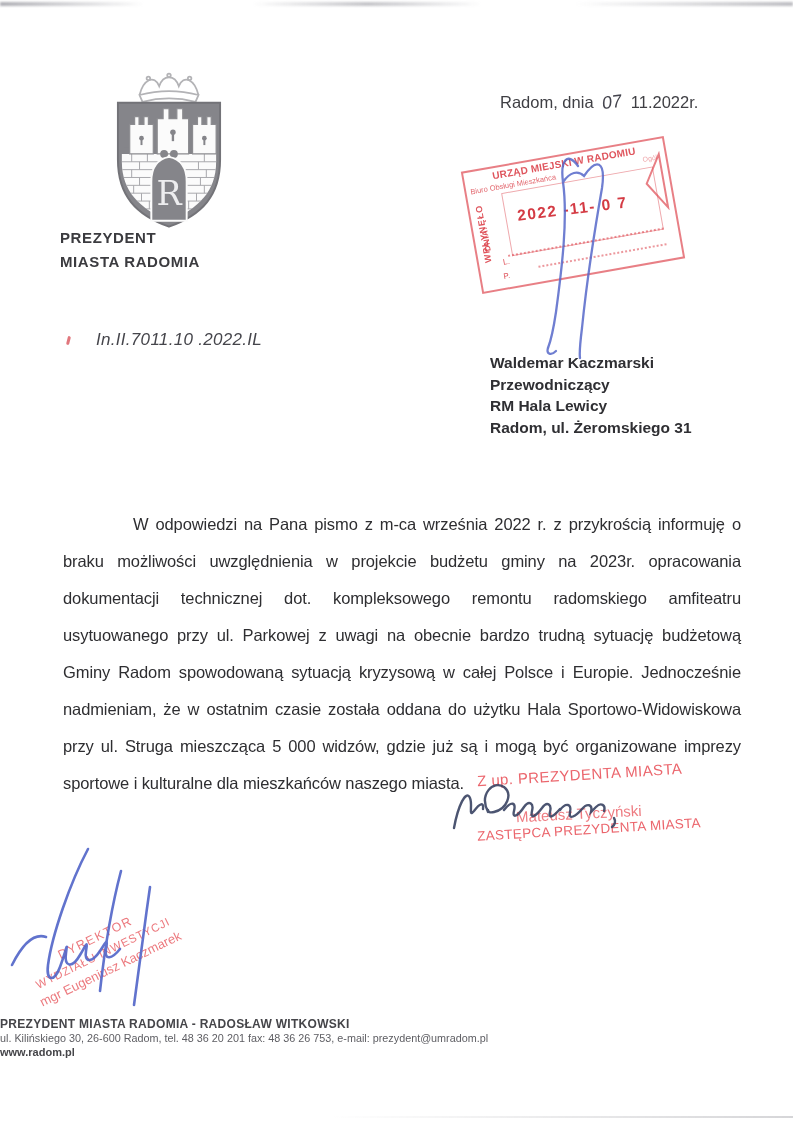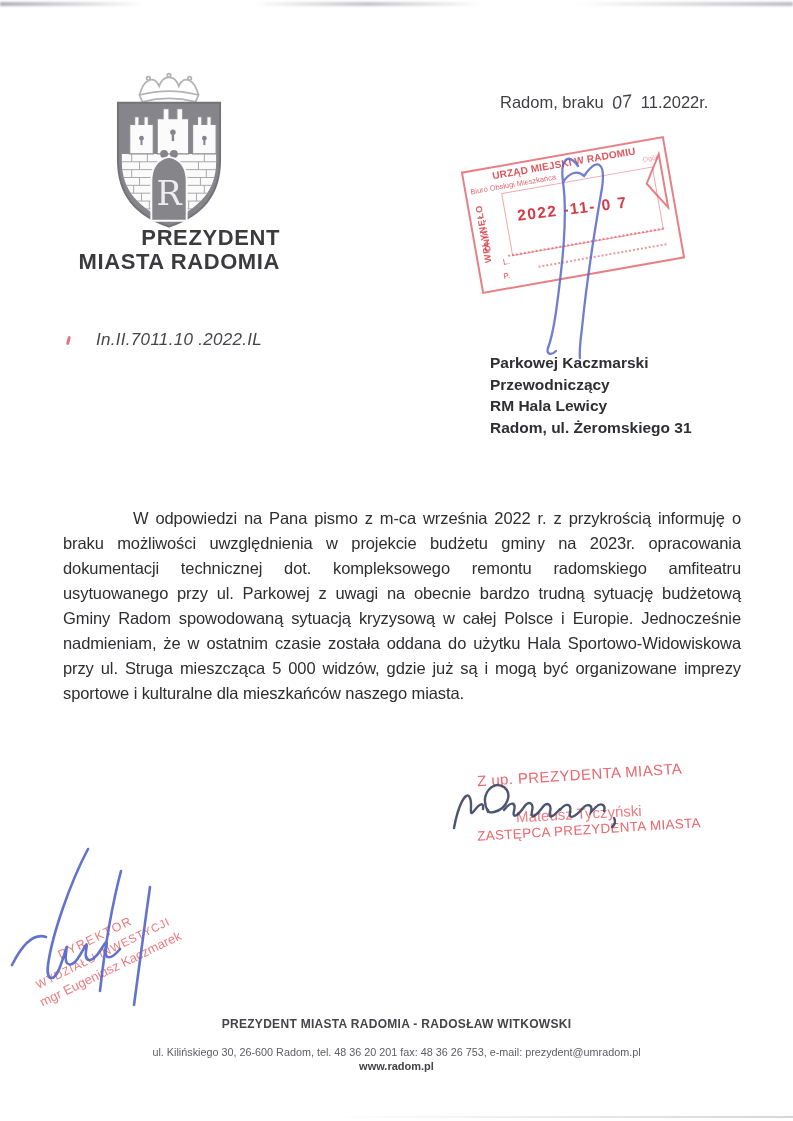--- a/index.html
+++ b/index.html
@@ -12,22 +12,22 @@
   
   .streak{position:absolute;height:4px;filter:blur(1px);}
   .streak1{left:0;top:2px;width:145px;background:linear-gradient(90deg,rgba(110,110,120,.55),rgba(110,110,120,0));}
   .streak2{left:252px;top:2px;width:230px;background:linear-gradient(90deg,rgba(110,110,120,0),rgba(110,110,120,.4),rgba(110,110,120,0));}
   .streak3{left:575px;top:2px;width:218px;background:linear-gradient(90deg,rgba(110,110,120,0),rgba(110,110,120,.45));}
   .bottom-line{position:absolute;left:330px;bottom:3px;width:463px;height:2px;
     background:linear-gradient(90deg,rgba(90,90,100,0),rgba(90,90,100,.25));filter:blur(.5px);}
 
   
   .crest{left:114px;top:68px;width:110px;height:162px;}
-  .org-title{left:60px;top:226px;width:220px;text-align:right;font-weight:bold;
-    font-size:22px;line-height:24px;color:#3b3b3f;letter-spacing:.6px;}
+  .org-title{left:60px;top:226px;width:220px;text-align:left;font-weight:bold;
+    font-size:15px;line-height:24px;color:#3b3b3f;letter-spacing:.6px;}
 
   
   .dateline{left:500px;top:92px;width:260px;font-size:16.5px;color:#3f3f44;}
   .hand-day{display:inline-block;font-size:18px;color:#45454e;transform:rotate(-7deg) skewX(-9deg);
     margin:0 4px;font-weight:400;}
 
   
   .stamp{left:470px;top:153px;width:202px;height:120px;border:2px solid rgba(224,84,92,.75);
     transform:rotate(-10deg);z-index:2;}
   .stamp *{color:rgba(219,66,75,.9);}
@@ -53,42 +53,42 @@
 
   
   .red-tick{left:67px;top:336px;width:3px;height:9px;background:#d9555c;border-radius:2px;
     transform:rotate(14deg);opacity:.8;}
   .refno{left:96px;top:330px;font-size:17px;color:#45454b;letter-spacing:.3px;font-style:italic;}
 
   
   .recipient{left:490px;top:352px;font-weight:bold;font-size:15.5px;line-height:21.5px;color:#2f2f33;}
 
   
-  .bodytext{left:63px;top:489px;width:678px;font-size:16.5px;line-height:25px;
+  .bodytext{left:63px;top:489px;width:678px;font-size:16.5px;line-height:37px;
     text-align:justify;text-indent:70px;color:#2e2e31;letter-spacing:-0.1px;}
 
   
   .red-ink{color:rgba(232,80,88,.88);}
   .sig-onbehalf{left:477px;top:766px;font-size:15px;transform:rotate(-3.5deg);letter-spacing:.4px;}
   .sig-name{left:516px;top:805px;font-size:15px;transform:rotate(-3deg);opacity:.85;}
   .sig-title{left:477px;top:822px;font-size:13.5px;transform:rotate(-3.5deg);letter-spacing:.3px;}
   .sig-ink{left:446px;top:776px;width:206px;height:66px;z-index:2;}
 
   
   .director-stamp{left:-12px;top:928px;width:230px;text-align:center;transform:rotate(-26deg);
     color:rgba(231,88,94,.8);line-height:17px;}
   .director-stamp .l1{font-size:12.5px;letter-spacing:1.5px;}
   .director-stamp .l2{font-size:11.5px;letter-spacing:.8px;}
   .director-stamp .l3{font-size:13px;}
   .director-ink{left:0px;top:843px;width:215px;height:172px;z-index:2;}
 
   
-  .footer{left:0;top:1017px;width:793px;text-align:center;}
+  .footer{left:0;top:1017px;width:793px;}
   .footer .f1{font-size:12px;font-weight:bold;color:#454549;letter-spacing:.3px;}
-  .footer .f2{font-size:10.8px;color:#5d5d62;margin-top:15px;}
+  .footer .f2{font-size:10.8px;color:#5d5d62;margin-top:1px;}
   .footer .f3{font-size:11px;font-weight:bold;color:#454549;margin-top:2px;}
 </style>
 </head>
 <body>
 
 <div class="page">
 
   <div class="streak streak1"></div>
   <div class="streak streak2"></div>
   <div class="streak streak3"></div>
@@ -171,21 +171,21 @@
       </g>
     </svg>
   </div>
 
   <div class="abs org-title">
     <div>PREZYDENT</div>
     <div>MIASTA RADOMIA</div>
   </div>
 
   <div class="abs dateline">
-    <span>Radom, braku</span>
+    <span>Radom, dnia</span>
     <span class="hand-day">07</span>
     <span>11.2022r.</span>
   </div>
 
   <div class="abs stamp">
     <div class="stamp-office">URZĄD MIEJSKI W RADOMIU</div>
     <div class="stamp-bureau">Biuro Obsługi Mieszkańca</div>
     <div class="stamp-frag">Ogól</div>
     <div class="stamp-vert1">WPŁYNĘŁO</div>
     <div class="stamp-vert2">DNIA:</div>
@@ -205,21 +205,21 @@
       <path d="M58,20 C48,6 40,13 43,36 C48,72 42,122 36,166 C33,186 30,197 28,202"></path>
       <path d="M43,36 C50,26 58,24 64,30 C76,12 86,14 82,42 C74,88 66,142 62,182 C60,198 59,206 60,212"></path>
       <path d="M28,202 C26,208 31,210 36,205"></path>
     </g>
   </svg>
 
   <div class="abs red-tick"></div>
   <div class="abs refno">In.II.7011.10 .2022.IL</div>
 
   <div class="abs recipient">
-    <div>Parkowej Kaczmarski</div>
+    <div>Waldemar Kaczmarski</div>
     <div>Przewodniczący</div>
     <div>RM  Hala Lewicy</div>
     <div>Radom, ul. Żeromskiego 31</div>
   </div>
 
   <p class="abs bodytext">W odpowiedzi na Pana pismo z m-ca września 2022 r.  z przykrością informuję o braku możliwości uwzględnienia w projekcie budżetu gminy na 2023r. opracowania dokumentacji technicznej dot. kompleksowego remontu radomskiego amfiteatru usytuowanego przy ul. Parkowej  z uwagi na obecnie bardzo trudną sytuację budżetową Gminy Radom spowodowaną sytuacją kryzysową w całej Polsce i Europie. Jednocześnie nadmieniam, że w ostatnim czasie została oddana do użytku Hala Sportowo-Widowiskowa przy ul. Struga mieszcząca 5 000 widzów, gdzie  już są i mogą być organizowane imprezy sportowe i kulturalne dla mieszkańców naszego miasta.</p>
 
   <div class="abs red-ink sig-onbehalf">Z up. PREZYDENTA MIASTA</div>
   <div class="abs red-ink sig-name">Mateusz Tyczyński</div>
   <div class="abs red-ink sig-title">ZASTĘPCA PREZYDENTA MIASTA</div>

